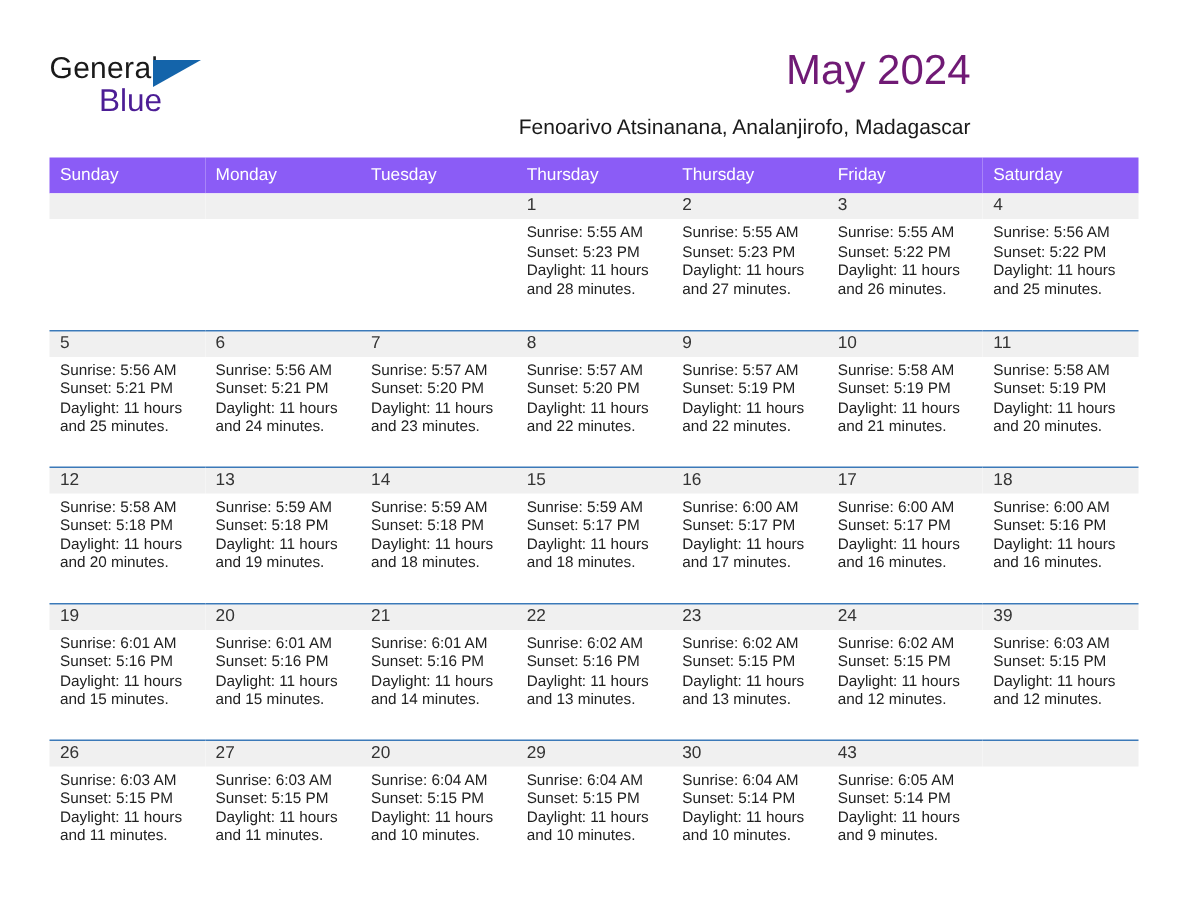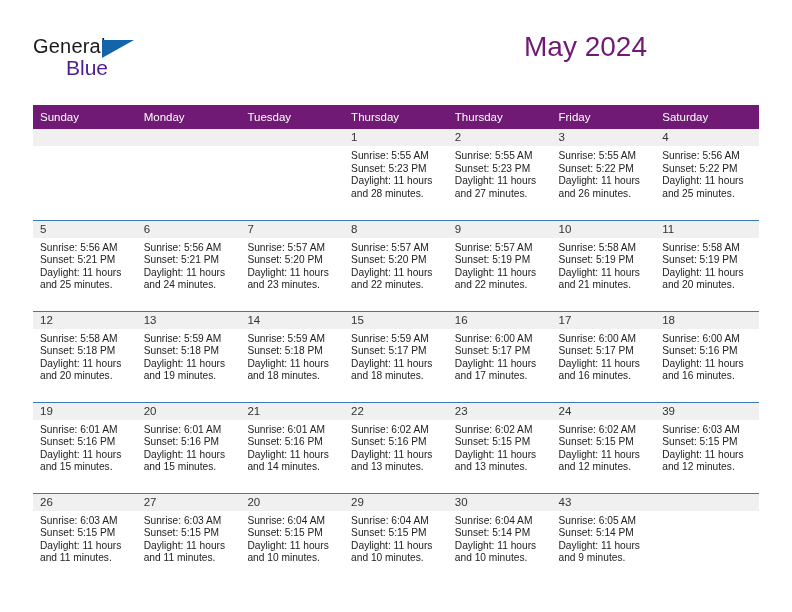--- a/index.html
+++ b/index.html
@@ -87,21 +87,21 @@
   
   .calendar {
     position: absolute;
     left: 33px;
     top: 105px;
     width: 726px;
     border-collapse: collapse;
     table-layout: fixed;
   }
   .calendar th {
-    background: #701a75;
+    background: #8b5cf6;
     color: #ffffff;
     font-size: 11.5px;
     font-weight: normal;
     text-align: left;
     padding: 6px 0 6px 7px;
     height: 20px;
     box-sizing: border-box;
     margin-left: 22px;
   }
   .calendar td {
@@ -151,20 +151,21 @@
   <div class="topbar">
 
     <div class="logo">
       <span class="logo-general">General</span>
       <span class="logo-tri"></span>
       <span class="logo-blue">Blue</span>
     </div>
 
     <div class="title-wrap">
       <div class="cal-title">May 2024</div>
+      <div class="cal-subtitle">Fenoarivo Atsinanana, Analanjirofo, Madagascar</div>
     </div>
 
   </div>
 
   <table class="calendar">
     <thead>
       <tr>
         <th>Sunday</th>
         <th>Monday</th>
         <th>Tuesday</th>

